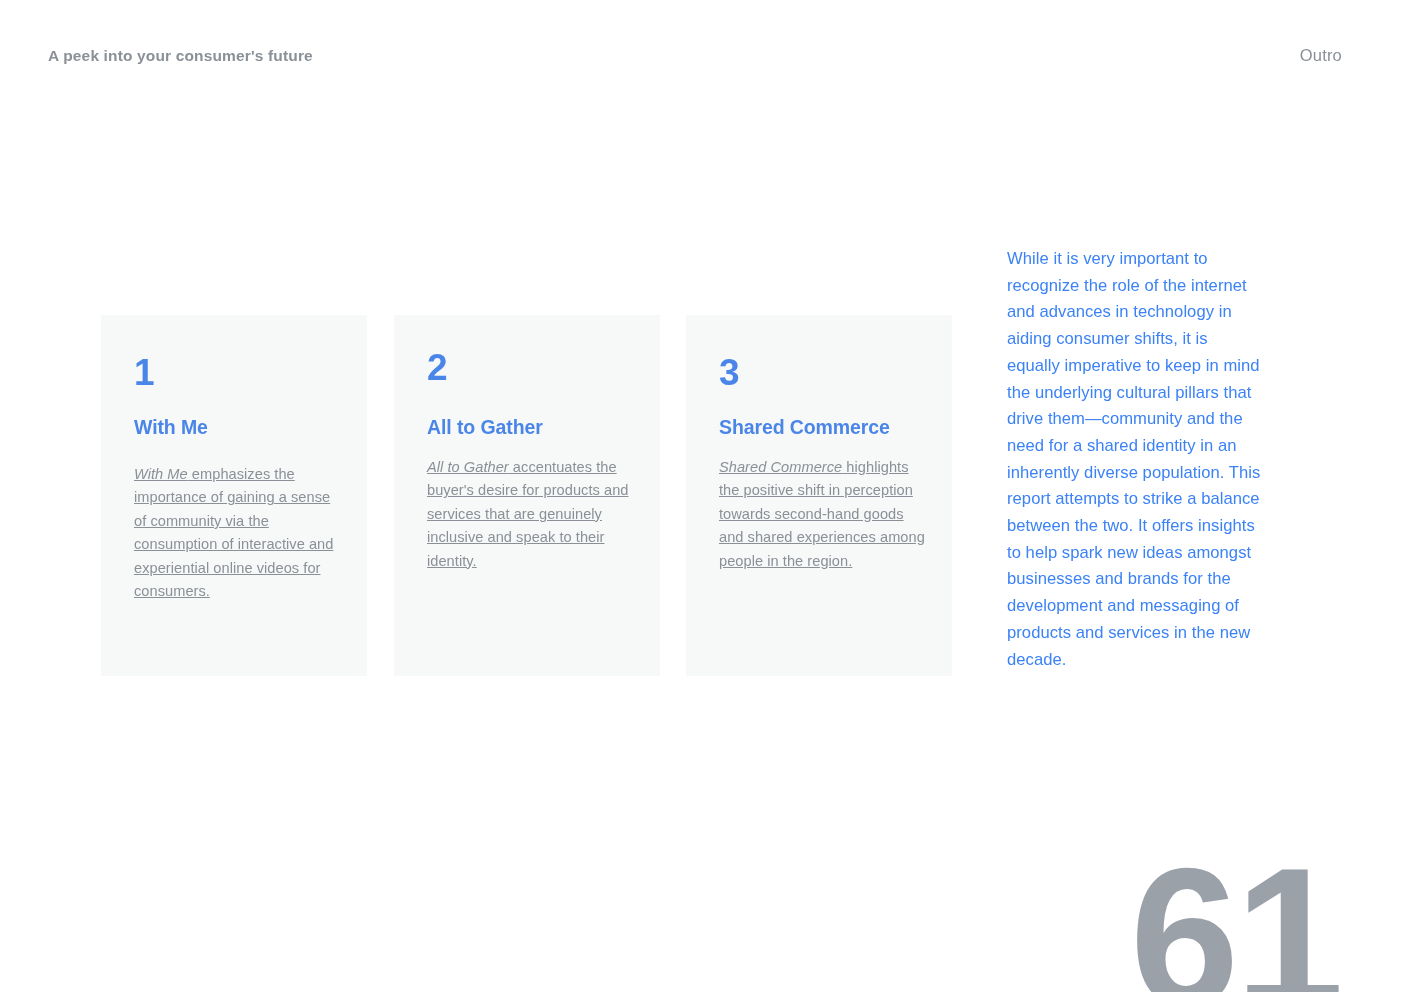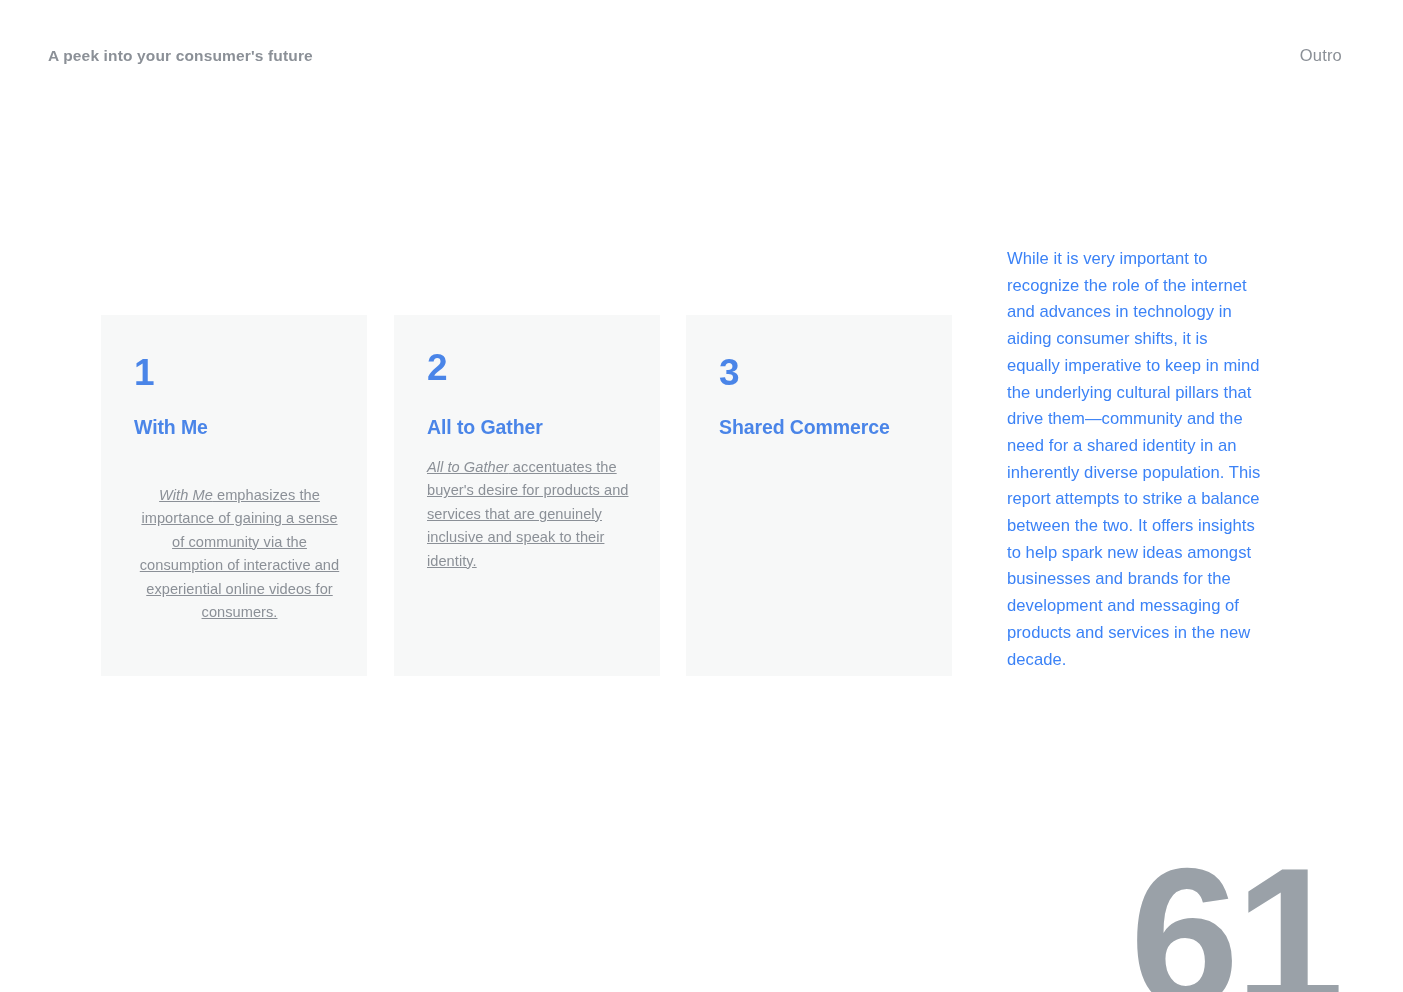--- a/index.html
+++ b/index.html
@@ -100,21 +100,21 @@
   .card-2 .card-title { margin-top: 27px; }
   .card-3 .card-title { margin-top: 22px; }
 
   .card-body {
     font-size: 14.6px;
     line-height: 23.4px;
     color: #8b9097;
     letter-spacing: 0.05px;
     text-decoration: underline;
   }
-  .card-1 .card-body { margin-top: 43px; text-align: center; }
+  .card-1 .card-body { margin-top: 22px; }
   .card-2 .card-body { margin-top: 15px; }
   .card-3 .card-body { margin-top: 15px; }
 
   .card-body em {
     font-style: italic;
   }
 
   
   .outro-paragraph {
     position: absolute;
@@ -164,20 +164,21 @@
         <div class="card-number">2</div>
         <div class="card-title">All to Gather</div>
         <div class="card-body"><em>All to Gather</em><span> accentuates the buyer's desire for products and services that are genuinely inclusive and speak to their identity.</span></div>
       </div>
     </div>
 
     <div class="card card-3">
       <div class="card-inner">
         <div class="card-number">3</div>
         <div class="card-title">Shared Commerce</div>
+        <div class="card-body"><em>Shared Commerce</em><span> highlights the positive shift in perception towards second-hand goods and shared experiences among people in the region.</span></div>
       </div>
     </div>
 
   </div>
 
   <div class="outro-paragraph">While it is very important to recognize the role of the internet and advances in technology in aiding consumer shifts, it is equally imperative to keep in mind the underlying cultural pillars that drive them—community and the need for a shared identity in an inherently diverse population. This report attempts to strike a balance between the two. It offers insights to help spark new ideas amongst businesses and brands for the development and messaging of products and services in the new decade.</div>
 
   <div class="page-number">61</div>
 
 </div>

